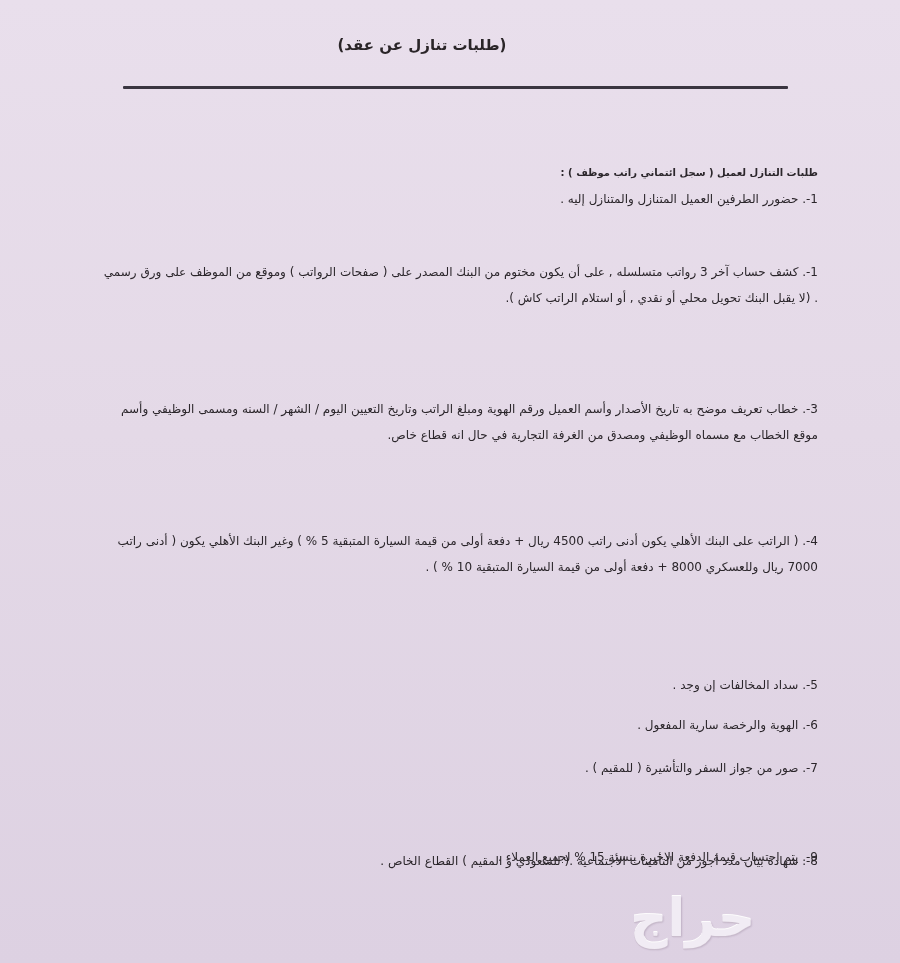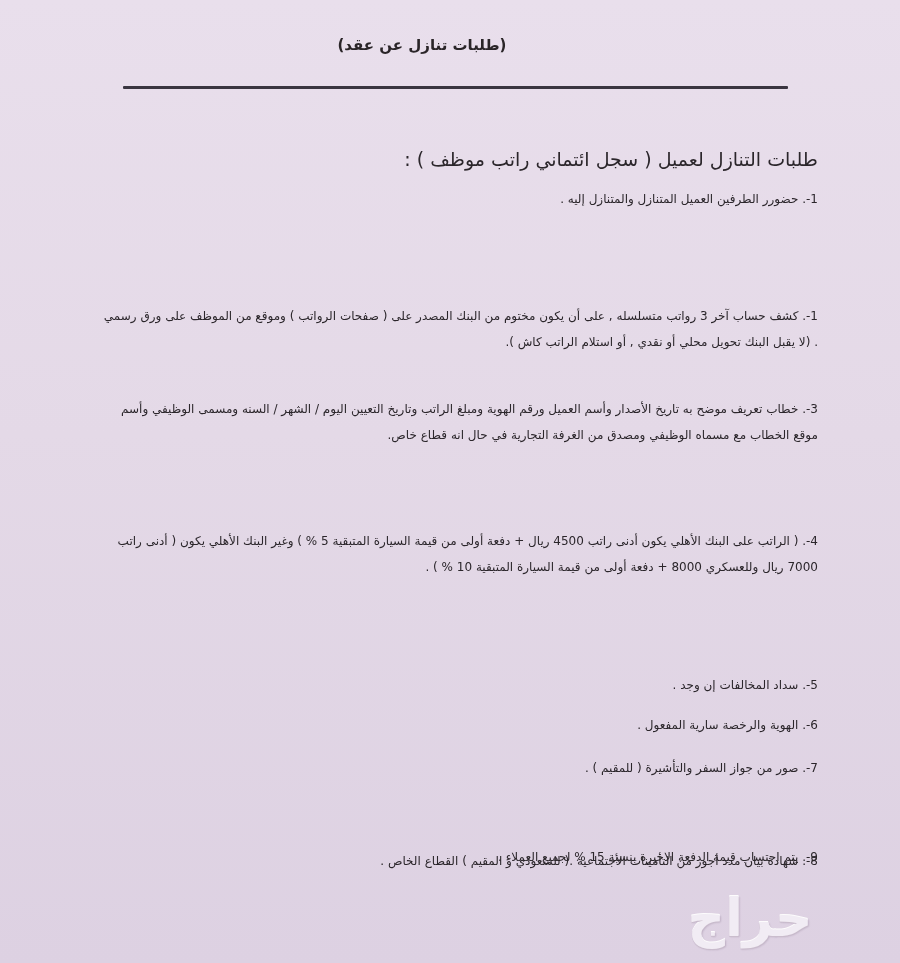--- a/index.html
+++ b/index.html
@@ -44,34 +44,35 @@
       right: 82px;
       width: 700px;
       direction: rtl;
       text-align: right;
       font-size: 12px;
       line-height: 26px;
       color: #2b262b;
     }
     .block.narrow { width: 720px; }
     .heading {
-      font-weight: normal;
-      font-size: 19px;
+      font-weight: bold;
+      font-size: 10px;
+      margin-top: 14px;
     }
     .item .num {
       unicode-bidi: isolate;
     }
     .watermark {
       position: absolute;
       right: 30px;
       bottom: 14px;
       width: 240px;
       height: 62px;
       direction: rtl;
-      text-align: center;
+      text-align: left;
       font-family: "DejaVu Sans", sans-serif;
       font-weight: bold;
       font-size: 52px;
       line-height: 62px;
       color: #f3eef5;
       text-shadow: 0 1px 0 #c9bccc, 0 -1px 0 #ffffff, 1px 1px 2px rgba(120,100,130,0.35);
       letter-spacing: 6px;
       opacity: 0.95;
     }
   </style>
@@ -84,21 +85,21 @@
 
   <div class="rule"></div>
 
   <div class="block heading" style="top:146px;">طلبات التنازل لعميل ( سجل ائتماني راتب موظف ) :</div>
 
   <div class="block item" style="top:186px;">
     <span class="num">1-.</span>
     <span>حضورر الطرفين العميل المتنازل والمتنازل إليه .</span>
   </div>
 
-  <div class="block item narrow" style="top:259px;margin-top:44px;">
+  <div class="block item narrow" style="top:259px;">
     <span class="num">1-.</span>
     <span>كشف حساب آخر 3 رواتب متسلسله , على أن يكون مختوم من البنك المصدر على ( صفحات الرواتب ) وموقع من الموظف على ورق رسمي . (لا يقبل البنك تحويل محلي أو نقدي , أو استلام الراتب كاش ).</span>
   </div>
 
   <div class="block item narrow" style="top:396px;">
     <span class="num">3-.</span>
     <span>خطاب تعريف موضح به تاريخ الأصدار وأسم العميل ورقم الهوية ومبلغ الراتب وتاريخ التعيين اليوم / الشهر / السنه ومسمى الوظيفي وأسم موقع الخطاب مع مسماه الوظيفي ومصدق من الغرفة التجارية في حال انه قطاع خاص.</span>
   </div>
 
   <div class="block item narrow" style="top:528px;">

